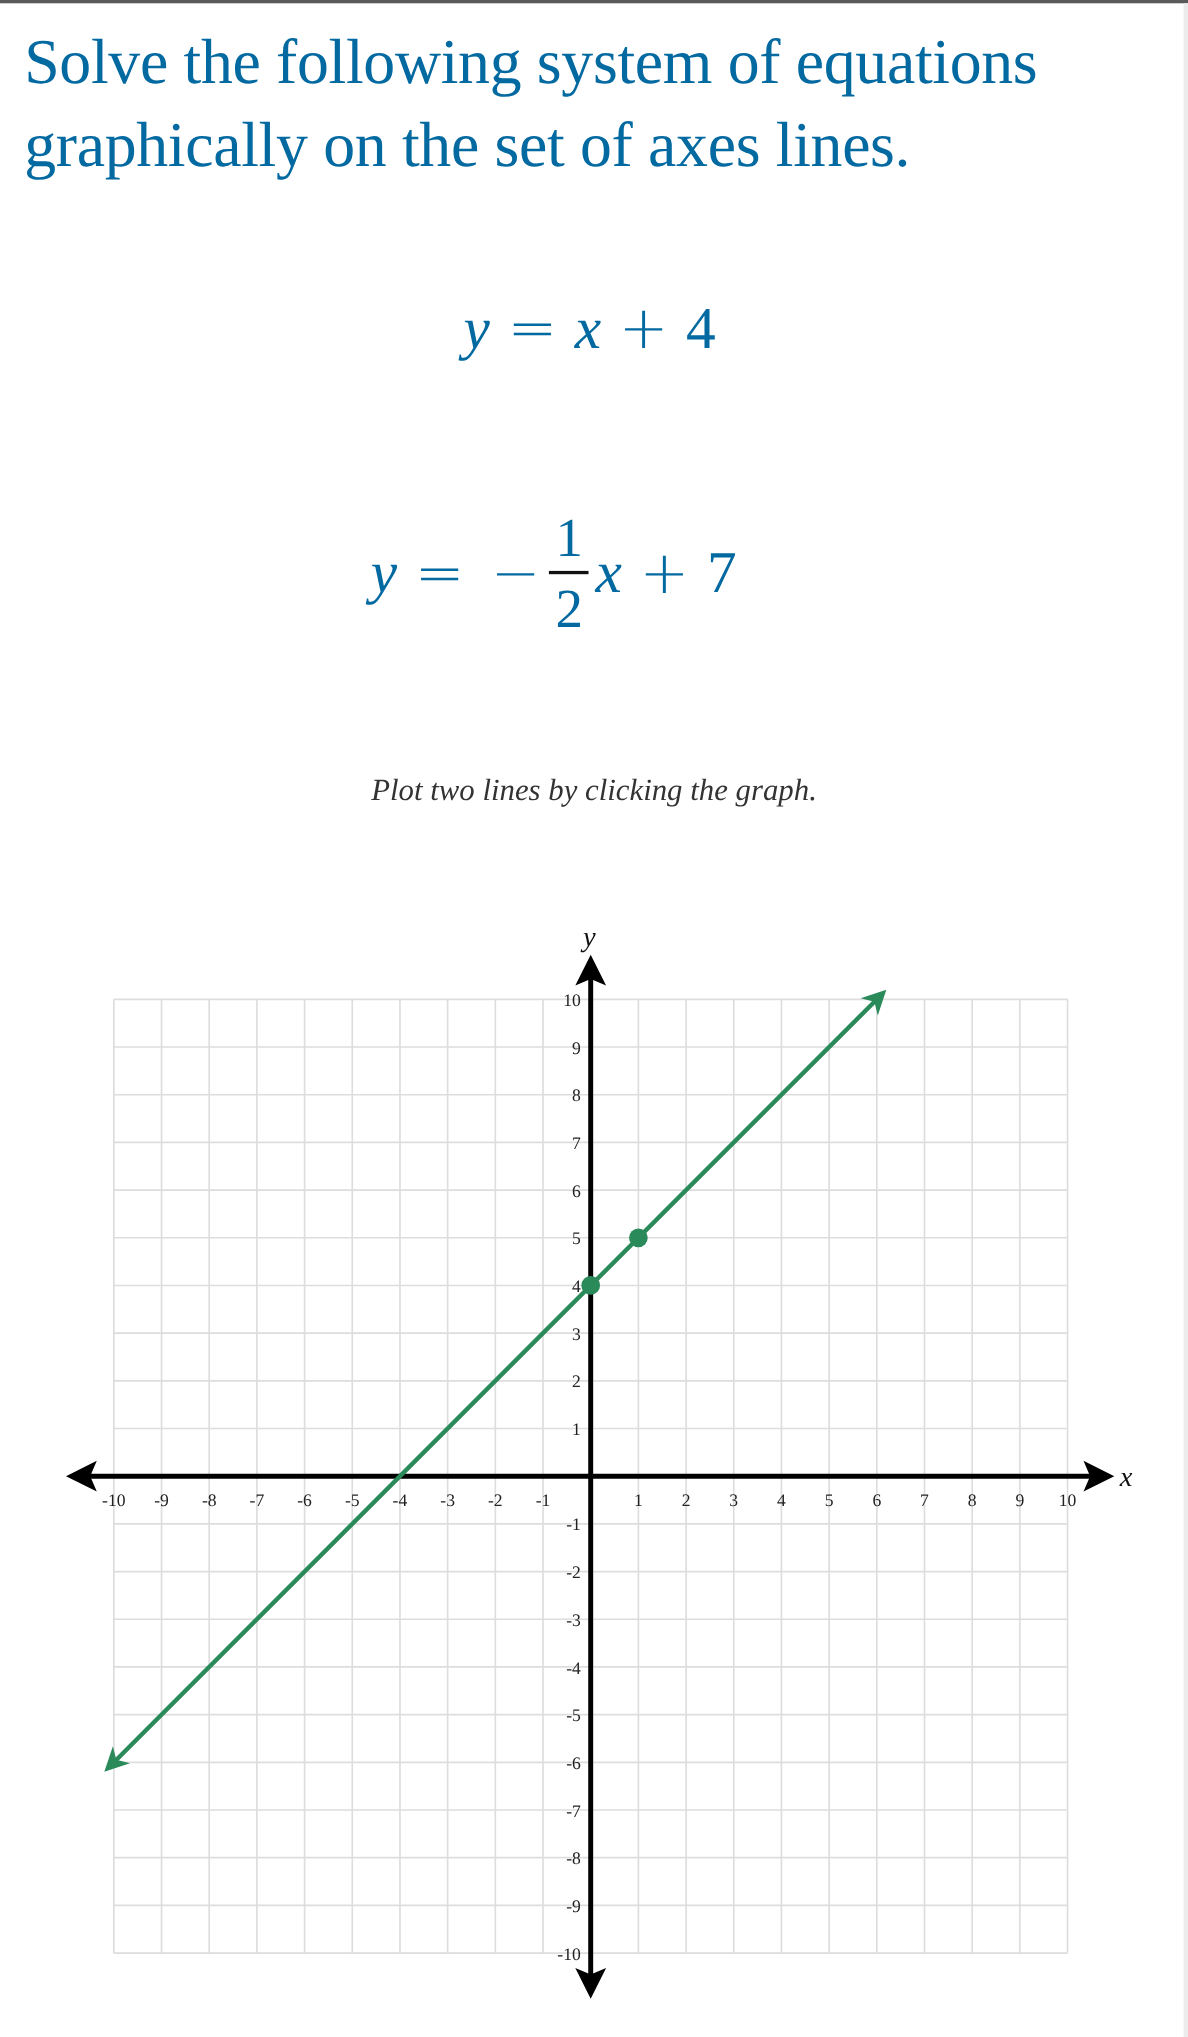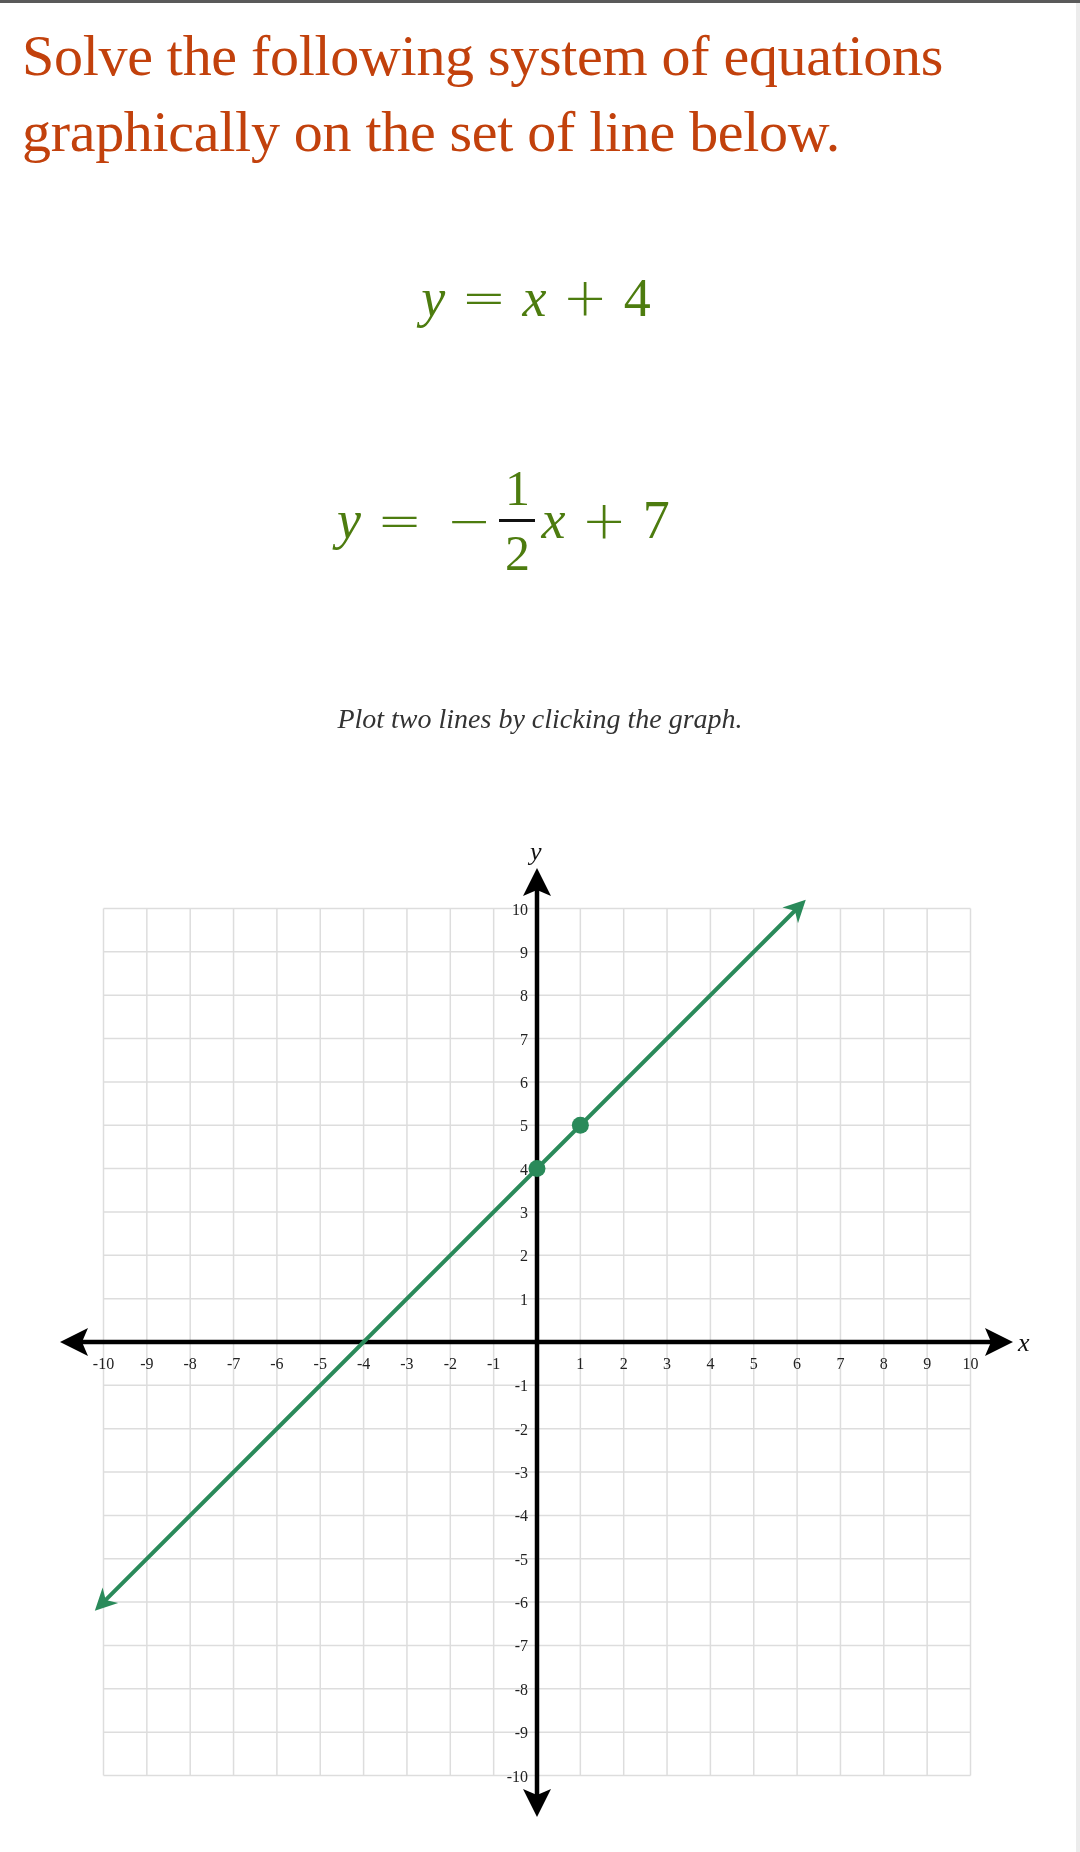--- a/index.html
+++ b/index.html
@@ -6,25 +6,25 @@
   body {
     width: 1080px; height: 1852px; position: relative; overflow: hidden;
     background: #ffffff; color: #111;
     font-family: "Liberation Serif", "DejaVu Serif", serif;
   }
   .topbar { position: absolute; left: 0; top: 0; width: 1080px; height: 3px; background: #5a5a5a; }
   .rightstrip { position: absolute; right: 0; top: 3px; width: 4px; height: 1849px; background: #ececec; }
 
   .title {
     position: absolute; left: 22px; top: 18px; width: 1040px;
-    font-size: 58px; line-height: 76px; color: #c2410c; letter-spacing: -0.3px;
+    font-size: 58px; line-height: 76px; color: #0369a1; letter-spacing: -0.3px;
   }
   .title span { display: block; white-space: nowrap; }
 
-  .eq { position: absolute; left: 0; width: 1080px; text-align: center; color: #4d7c0f; }
+  .eq { position: absolute; left: 0; width: 1080px; text-align: center; color: #0369a1; }
   .eq1 { top: 268px; font-size: 54px; line-height: 60px; }
   .eq1 .inner { position: relative; left: -4px; }
   .math-var { font-family: "Liberation Serif", "DejaVu Serif", serif; font-style: italic; }
   .math-op { font-family: "DejaVu Sans", sans-serif; font-weight: 300; padding: 0 16px; }
   .math-num { font-family: "Liberation Serif", "DejaVu Serif", serif; }
 
   .eq2 { top: 440px; height: 160px; }
   .eq2 .row { position: absolute; left: 337px; top: 0; height: 160px; display: flex; align-items: center; font-size: 54px; }
   .frac { display: inline-flex; flex-direction: column; align-items: center; margin: 0 6px 0 4px; font-size: 50px; line-height: 62px; }
   .frac .num, .frac .den { display: block; padding: 0 4px; }
@@ -42,21 +42,21 @@
   .axis-label { font-family: "Liberation Serif", "DejaVu Serif", serif; font-style: italic; font-size: 26px; fill: #111; }
 </style>
 </head>
 <body>
 
 <div class="topbar"></div>
 <div class="rightstrip"></div>
 
 <div class="title">
   <span>Solve the following system of equations</span>
-  <span>graphically on the set of line below.</span>
+  <span>graphically on the set of axes lines.</span>
 </div>
 
 <div class="eq eq1">
   <span class="inner">
     <span class="math-var">y</span><span class="math-op">=</span><span class="math-var">x</span><span class="math-op">+</span><span class="math-num">4</span>
   </span>
 </div>
 
 <div class="eq eq2">
   <div class="row">

